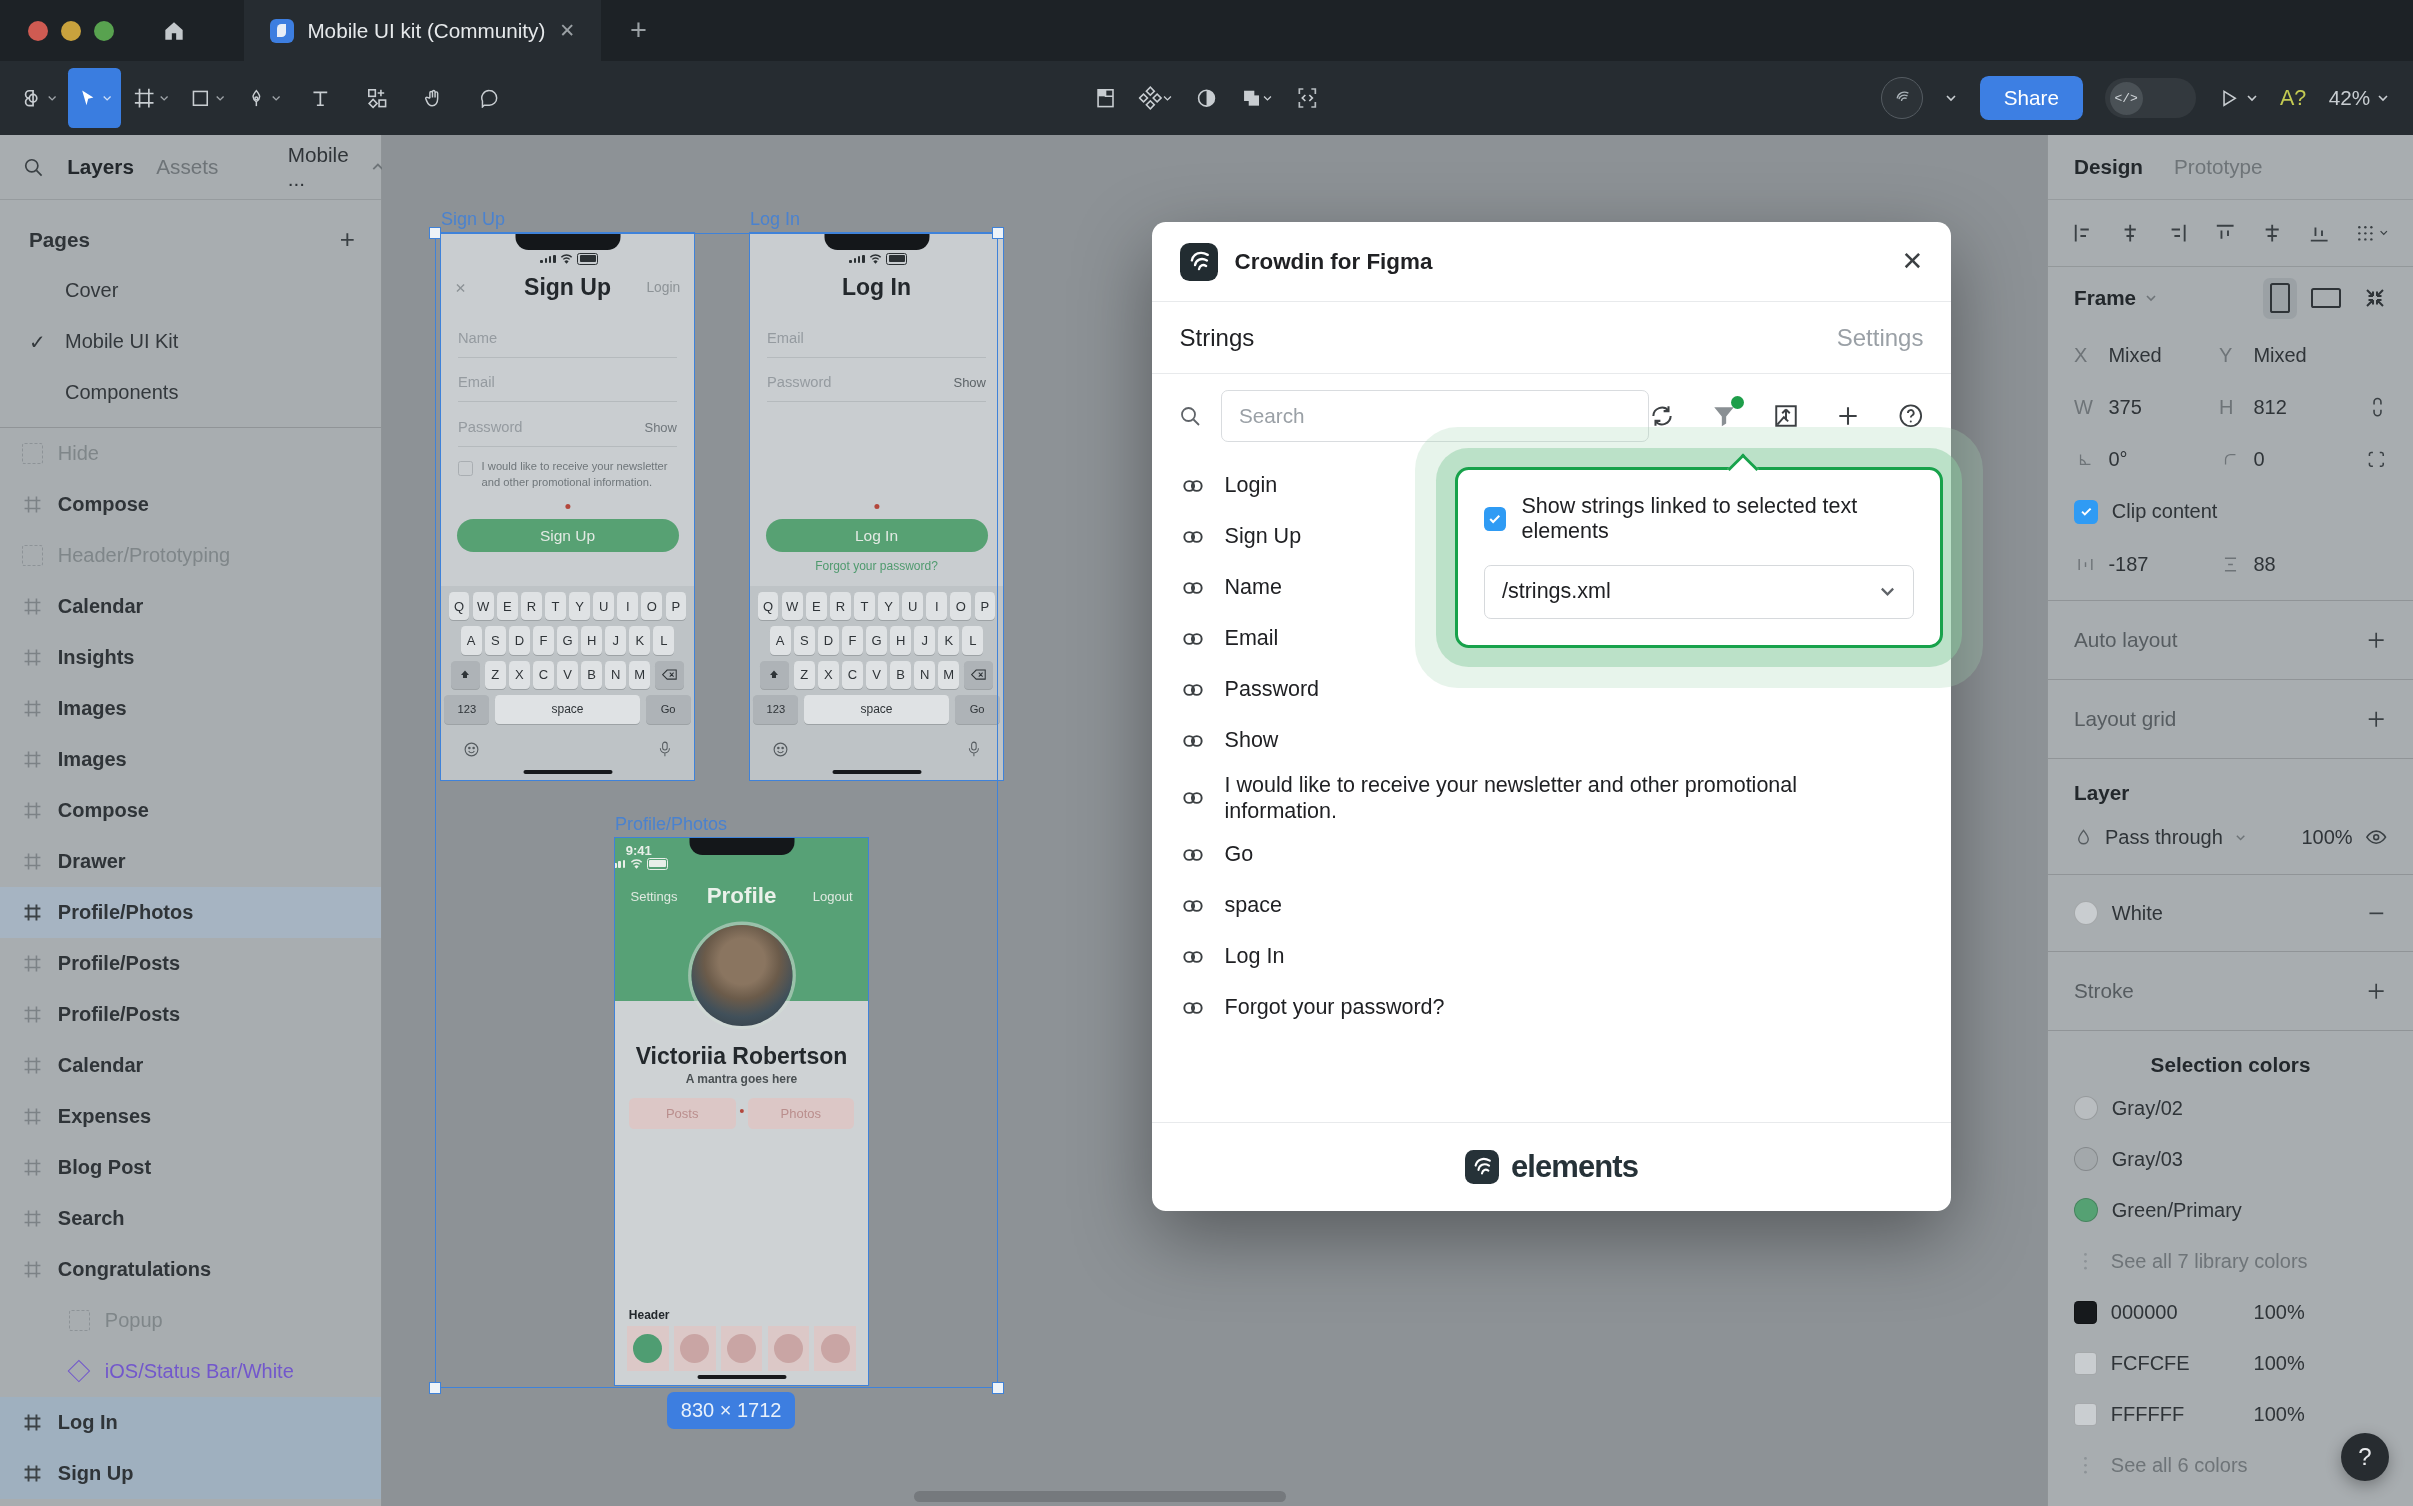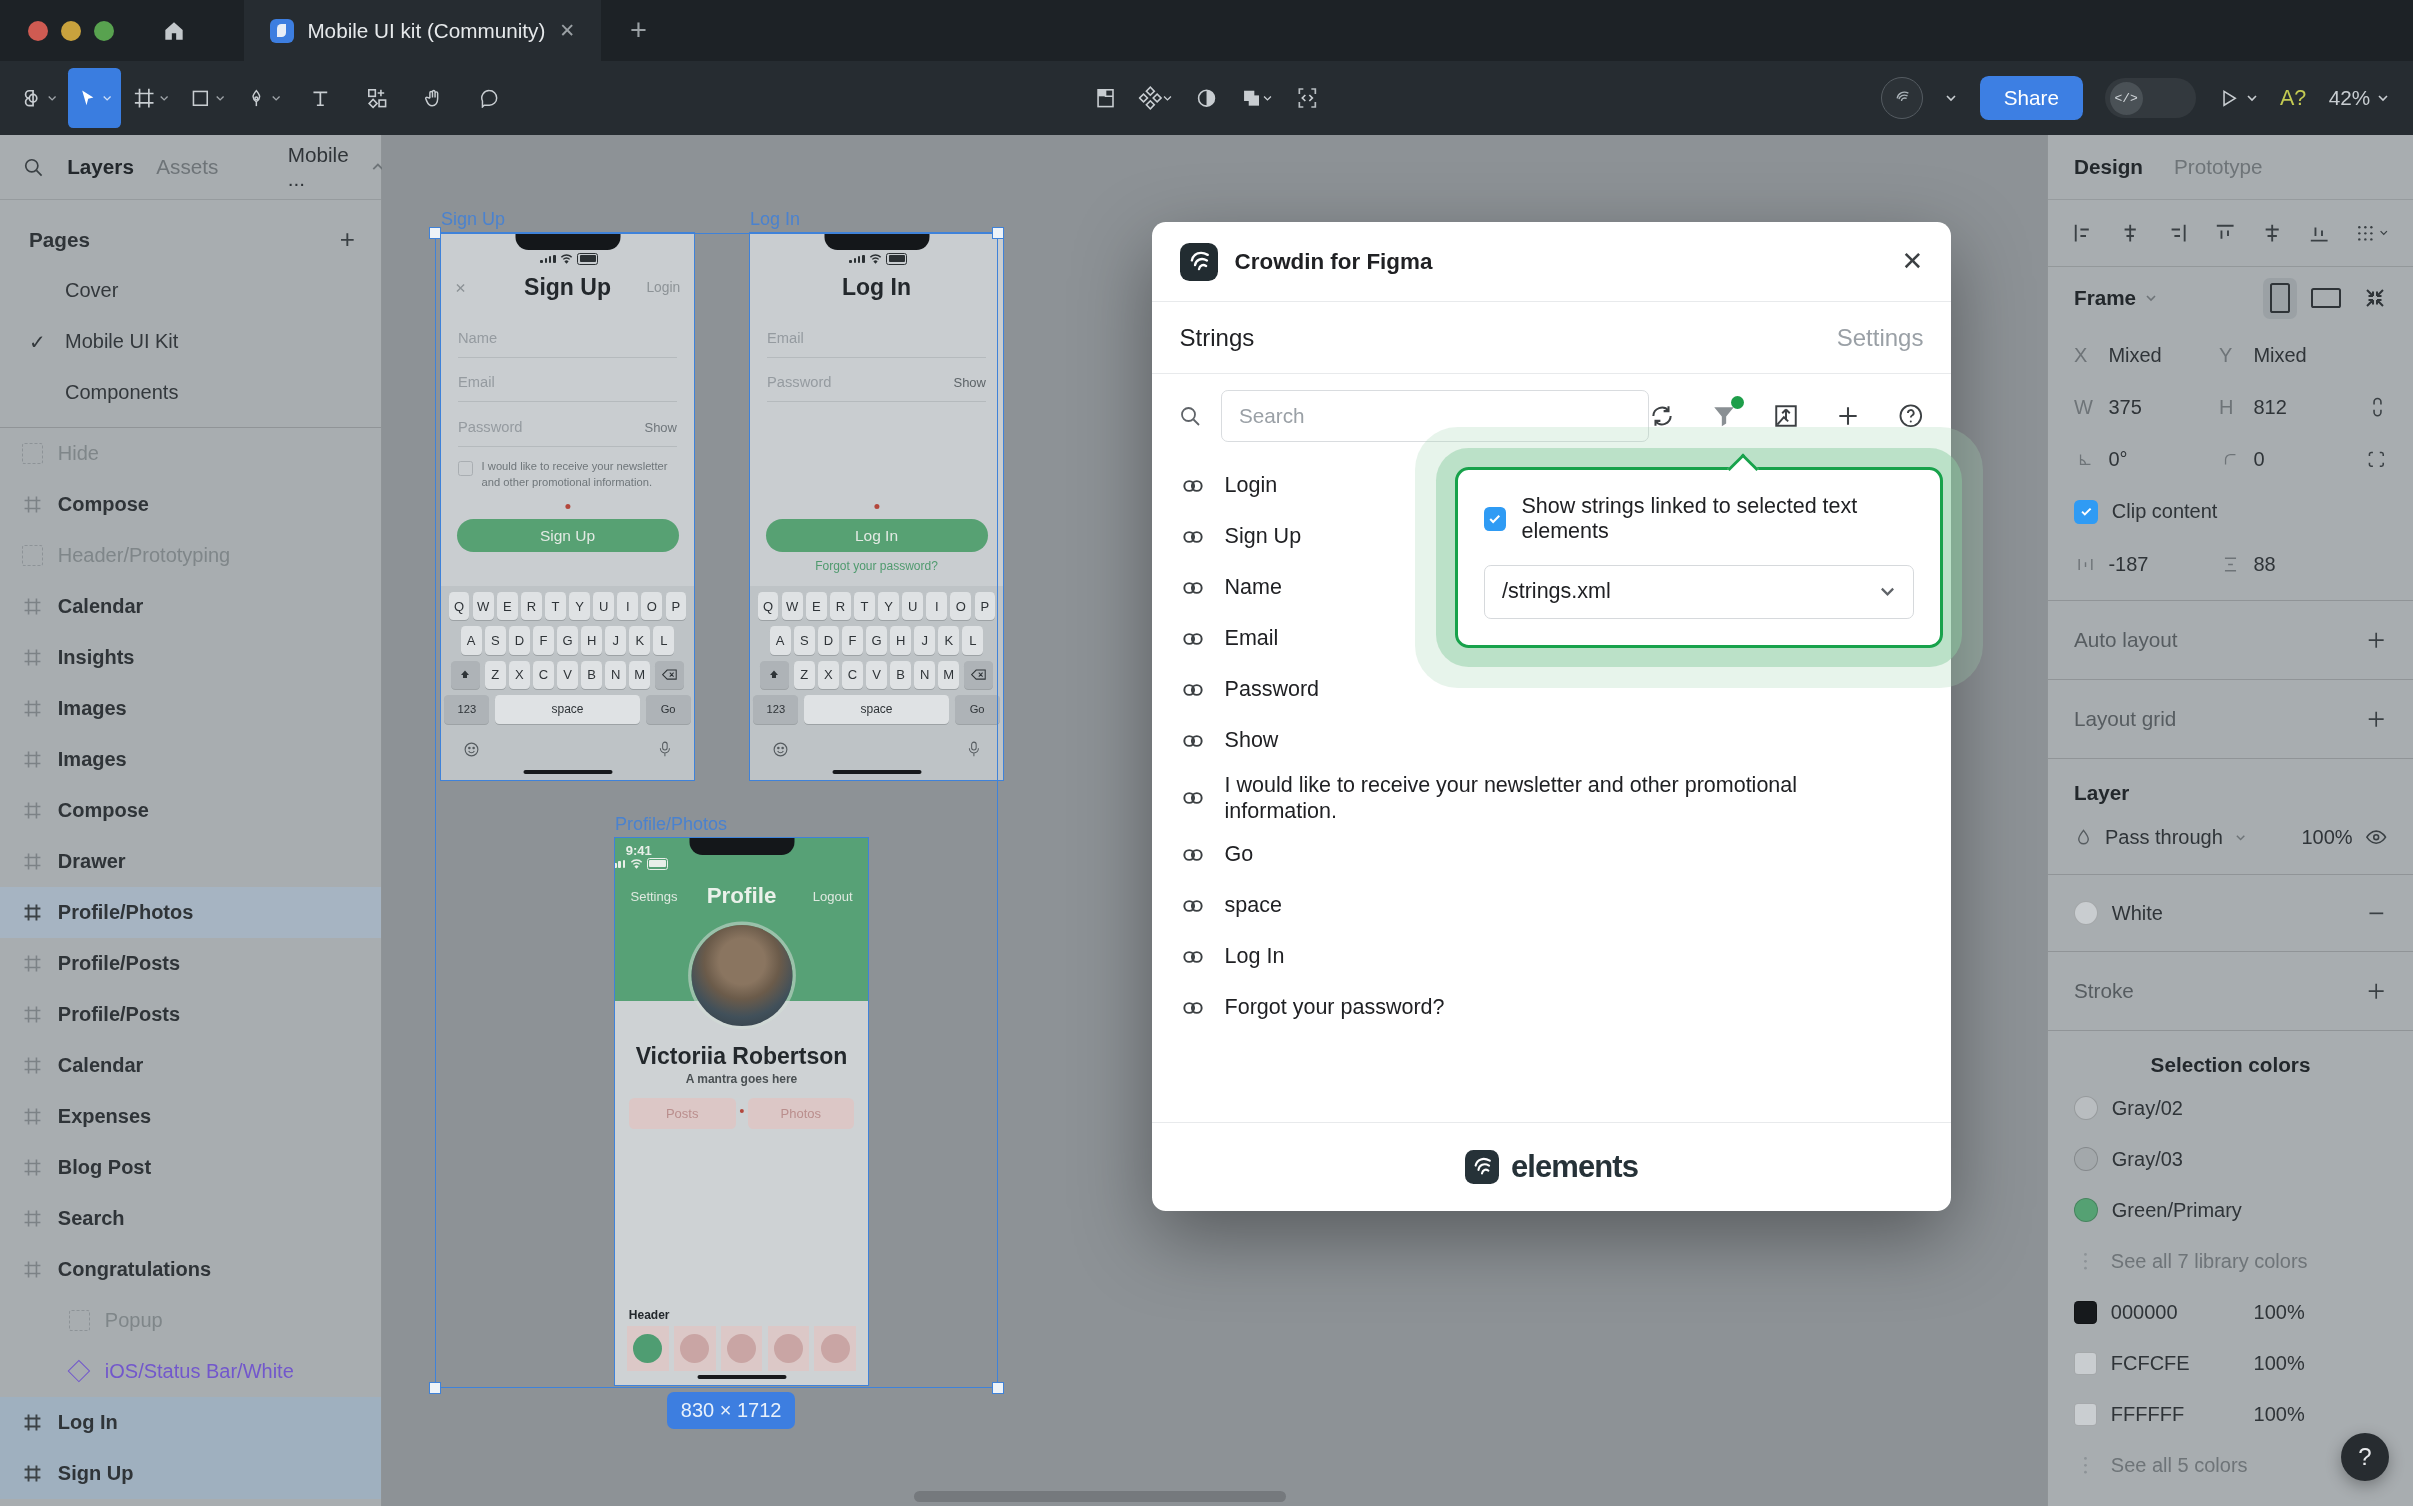--- a/index.html
+++ b/index.html
@@ -1297,19 +1297,19 @@
         <span>100%</span>
       </div>
     <div class="selcol-row more">
         <span class="ic" style="width:23px;color:#8d9397">
           <svg width="6.9" height="20.7" viewBox="0 0 6 24" fill="currentColor">
             <circle cx="3" cy="4" r="1.6"></circle>
             <circle cx="3" cy="12" r="1.6"></circle>
             <circle cx="3" cy="20" r="1.6"></circle>
           </svg>
         </span>
-        <span>See all 5 colors</span>
+        <span>See all 6 colors</span>
       </div>
   </div>
 
   <div class="help-fab">?</div>
 </div>
 
 
 </body></html>

